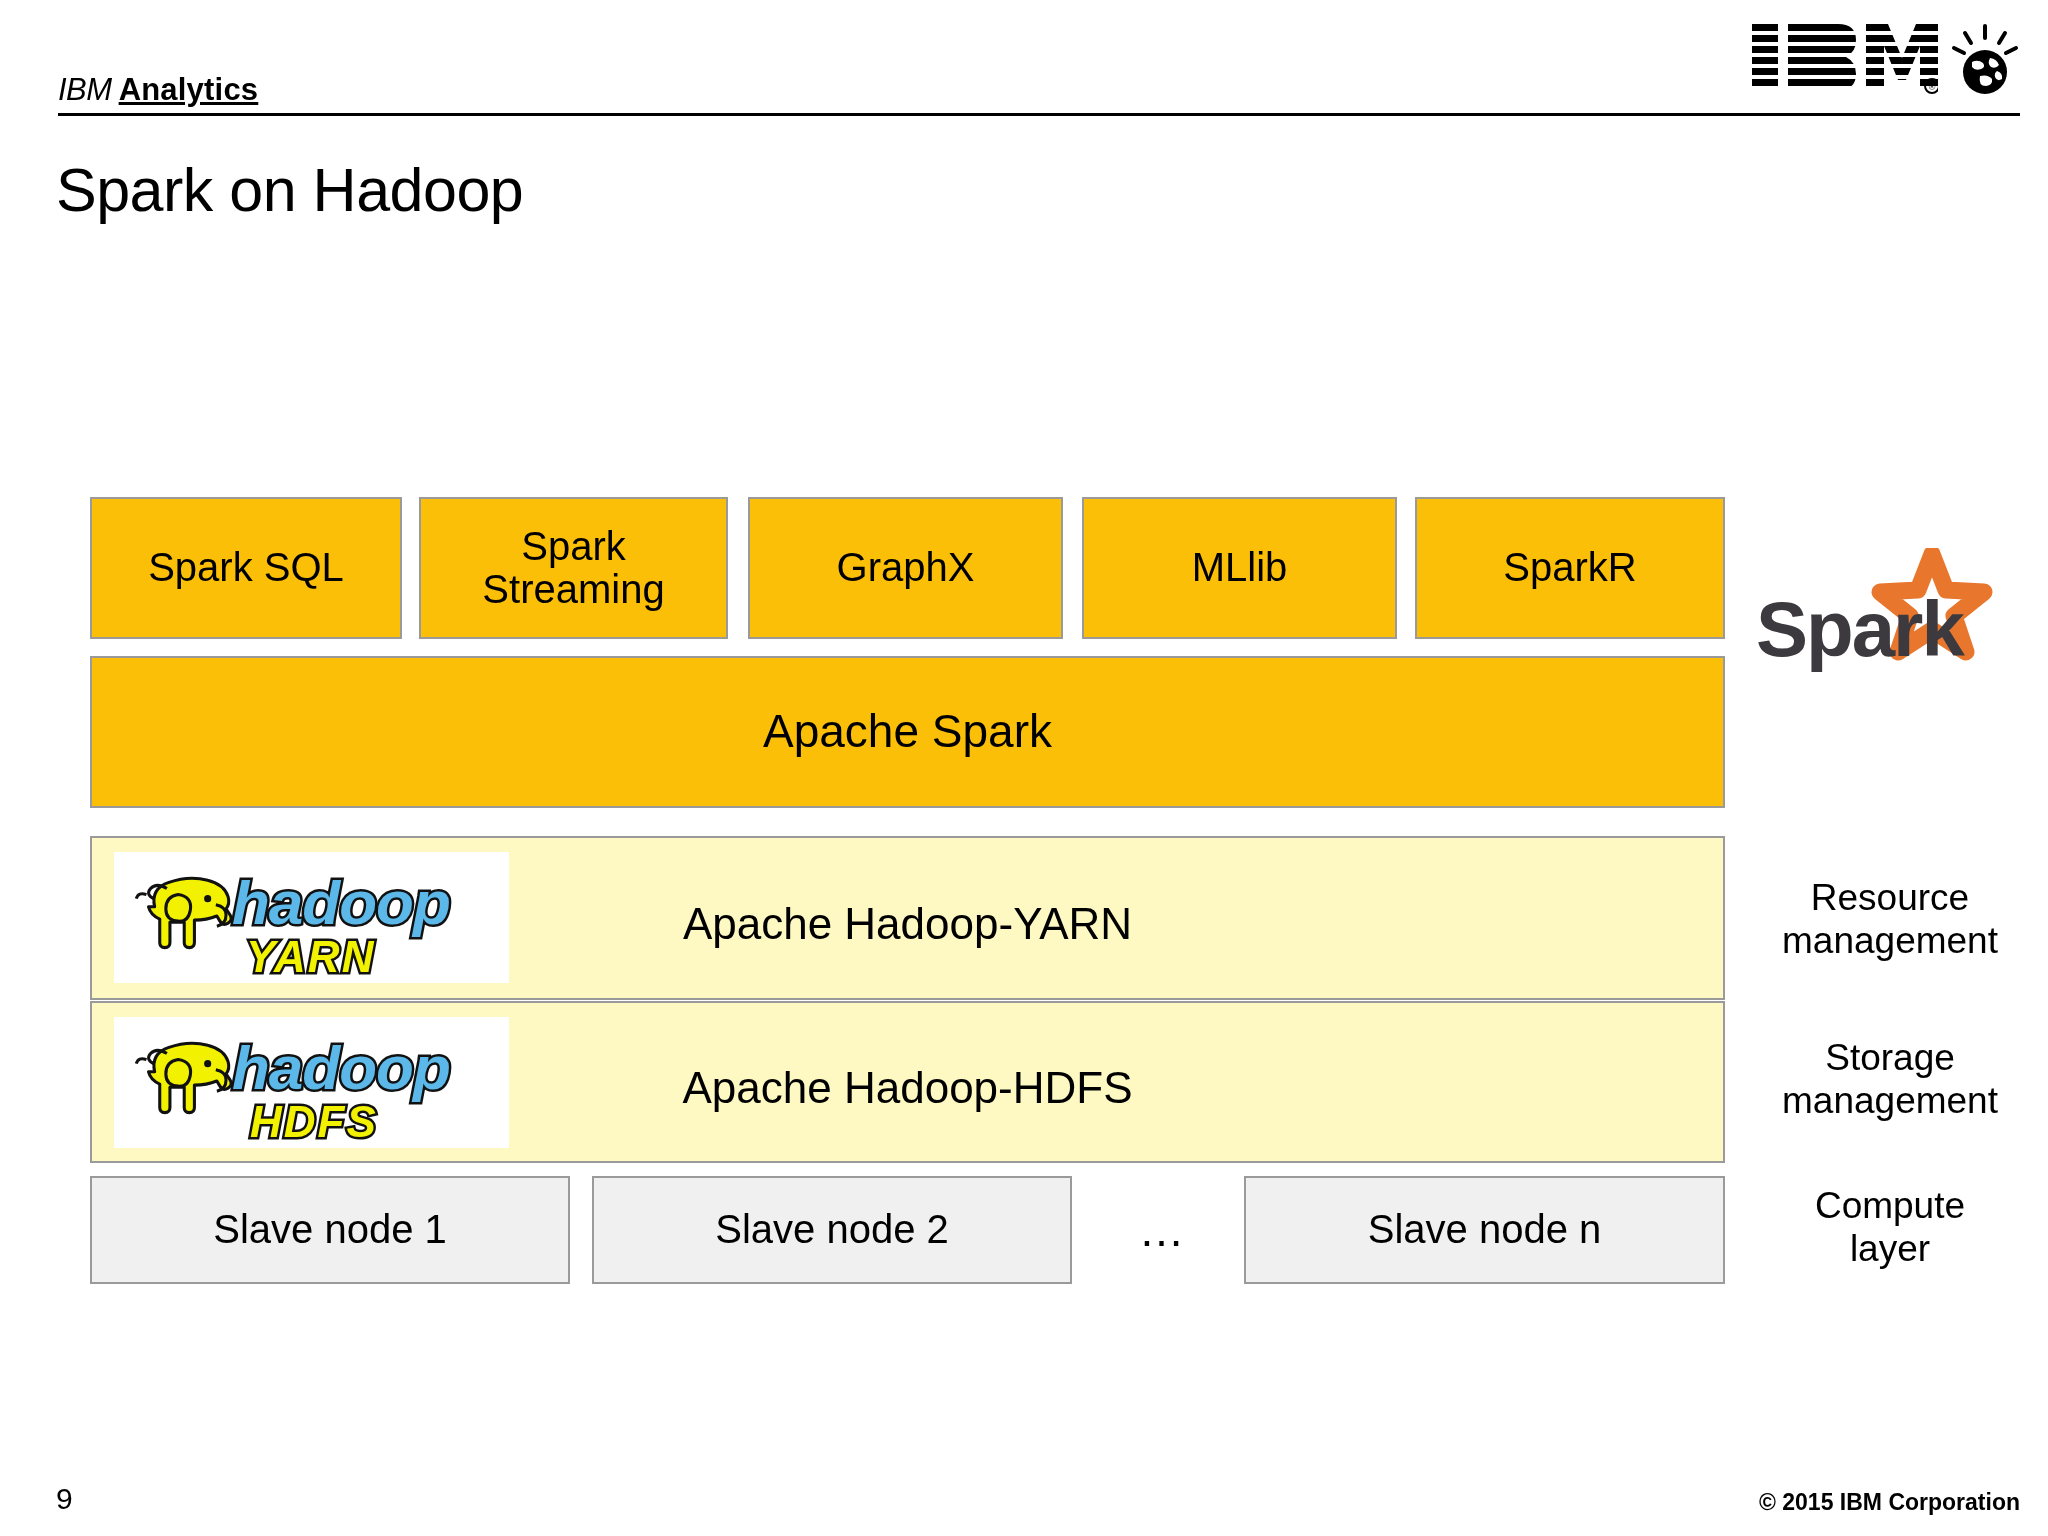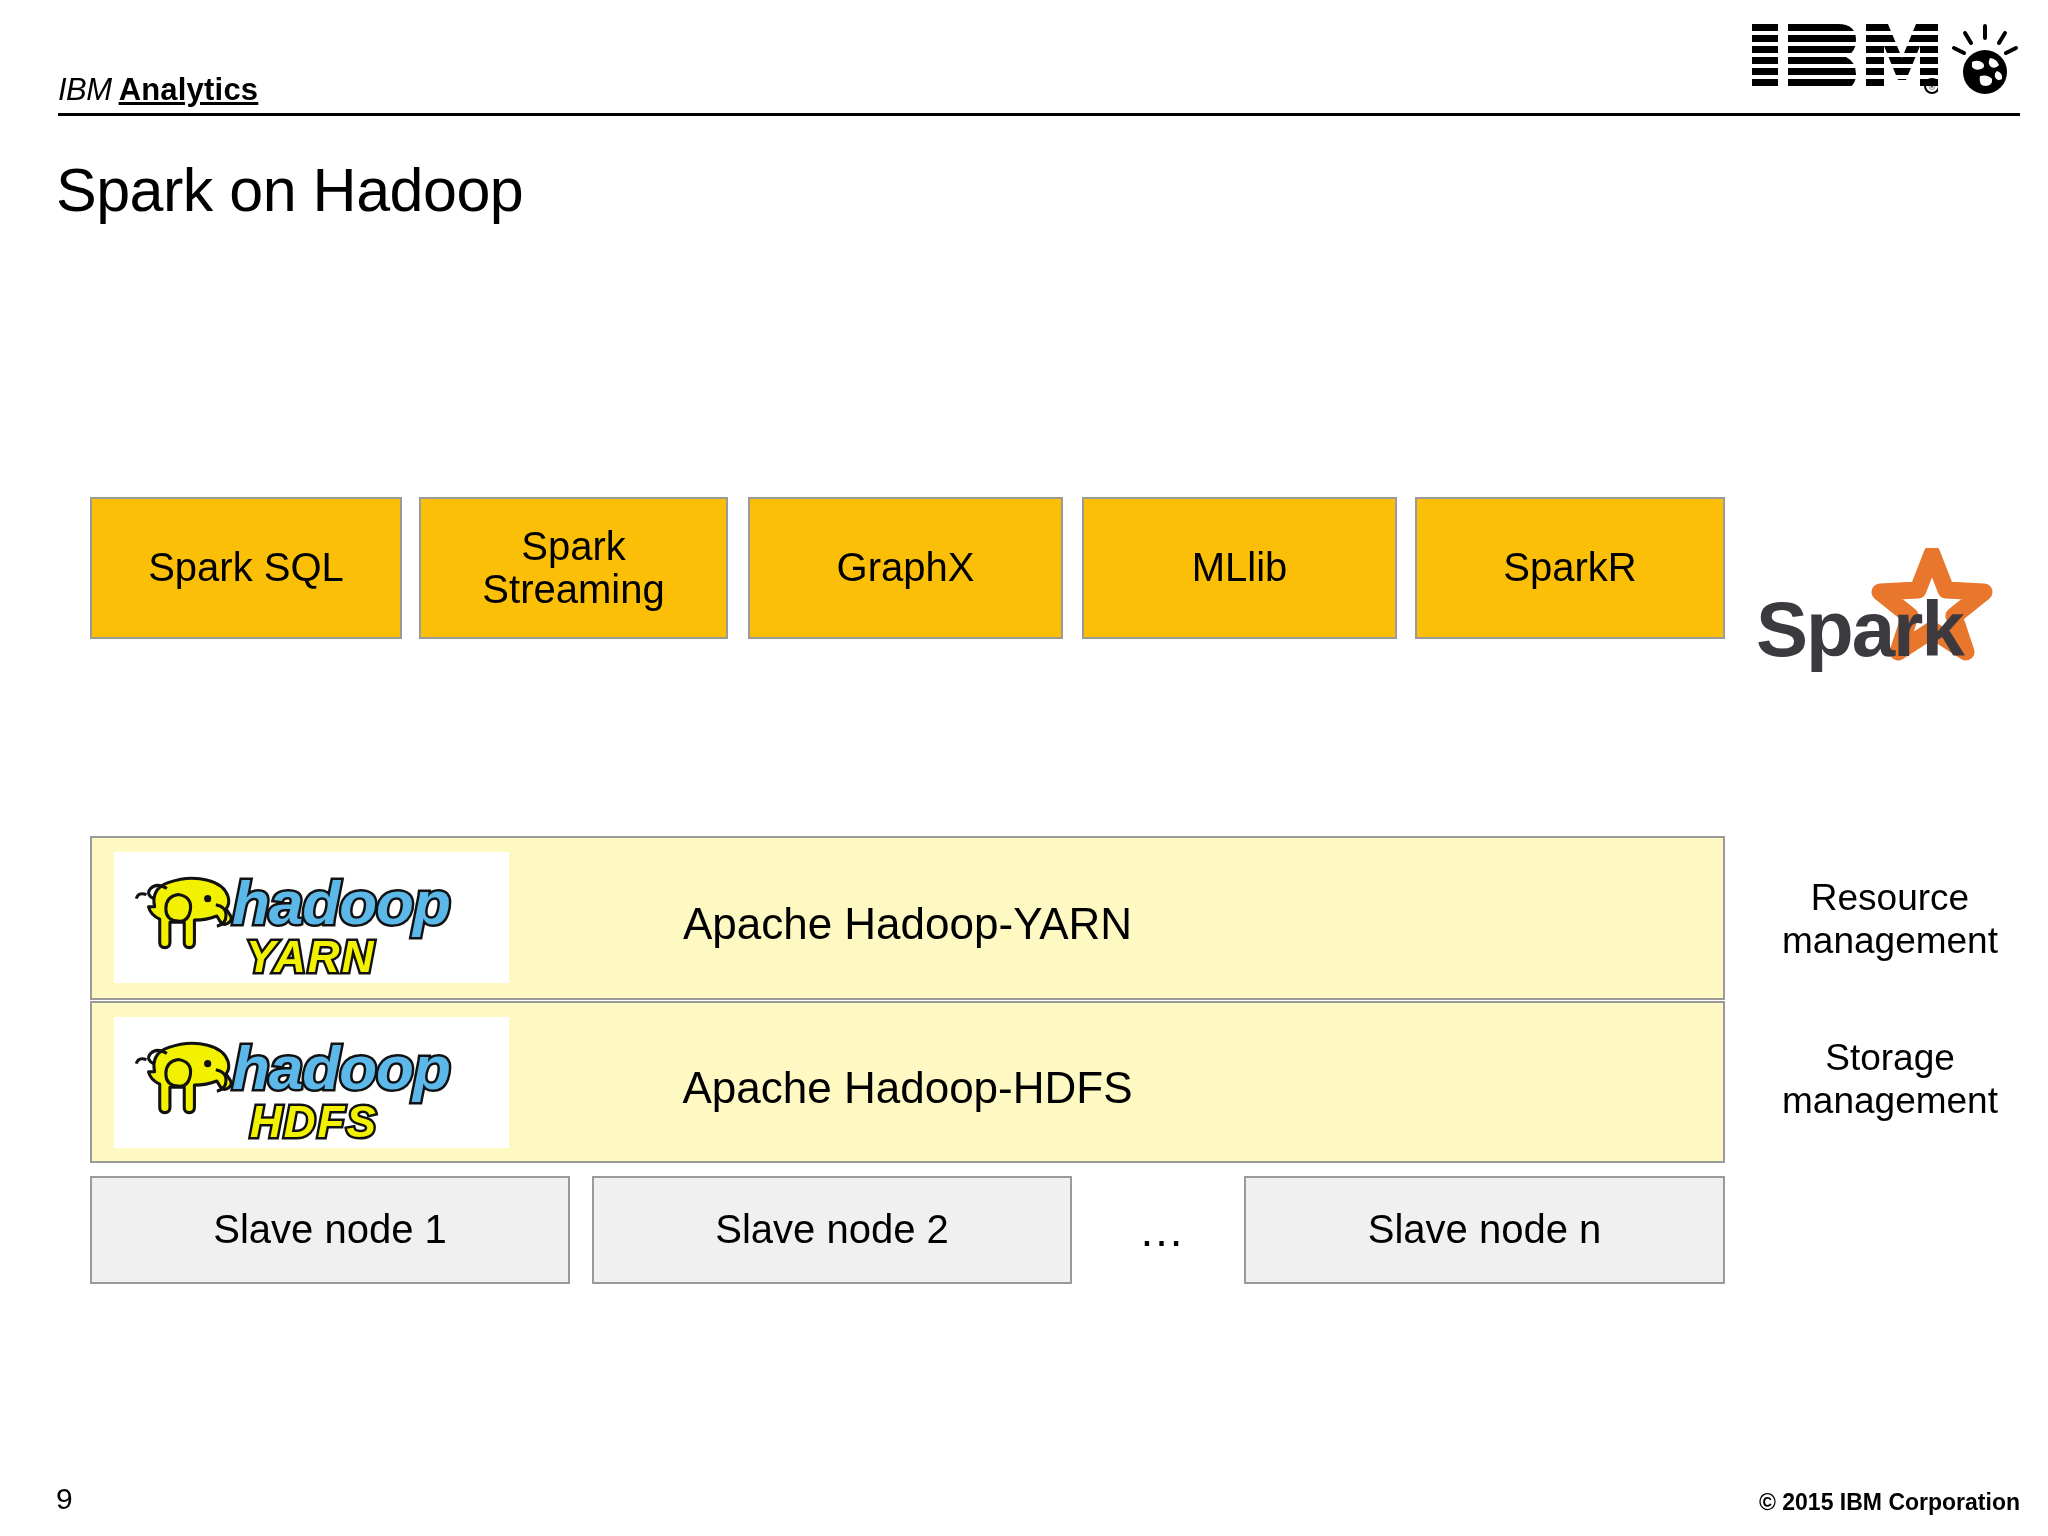--- a/index.html
+++ b/index.html
@@ -266,20 +266,23 @@
       <span class="box-label">GraphX</span>
     </div>
     <div class="box orange" id="box-mllib">
       <span class="box-label">MLlib</span>
     </div>
     <div class="box orange" id="box-sparkr">
       <span class="box-label">SparkR</span>
     </div>
   </div>
 
+  <div class="box orange" id="box-apache-spark">
+    <span class="box-label big">Apache Spark</span>
+  </div>
 
   <div class="box yellow" id="box-yarn">
     <div class="hadoop-logo">
       <svg width="395" height="131" viewBox="0 0 395 131">
         <rect width="395" height="131" fill="#fff"></rect>
 
         <g transform="translate(8,12) scale(1.02)">
           <path d="M32 42 q-4 -18 14 -24 q20 -7 38 -2 q16 4 20 16 q2 7 -2 12 l4 6 q3 5 -2 8 q-5 3 -8 -2 l-3 -5
                    q-10 4 -22 4 l0 22 q0 5 -5 5 q-5 0 -5 -5 l0 -20 l-14 0 l0 20 q0 5 -5 5 q-5 0 -5 -5 l0 -23
                    q-9 -4 -11 -12 Z" fill="#F2F200" stroke="#111" stroke-width="3" stroke-linejoin="round"></path>
@@ -329,20 +332,22 @@
     <div class="box gray" id="box-slave-n">
       <span class="box-label">Slave node n</span>
     </div>
   </div>
   <div id="slave-ellipsis">…</div>
 
   <div class="layer-caption" id="caption-resource" style="white-space:pre-line">Resource
 management</div>
   <div class="layer-caption" id="caption-storage" style="white-space:pre-line">Storage
 management</div>
+  <div class="layer-caption" id="caption-compute" style="white-space:pre-line">Compute
+layer</div>
 
   <div id="spark-logo">
     <svg width="258" height="132" viewBox="0 0 258 132">
 
       <g transform="translate(128,4)">
         <path d="M52 2 L66 38 L104 40 L74 64 L86 100 L52 78 L18 100 L30 64 L0 40 L38 38 Z" fill="none" stroke="#E8762C" stroke-width="17" stroke-linejoin="round"></path>
       </g>
 
       <text x="4" y="108" font-family="'Liberation Sans',sans-serif" font-size="78" font-weight="700" fill="#3C3A3E" letter-spacing="-2">Spark</text>
     </svg>

